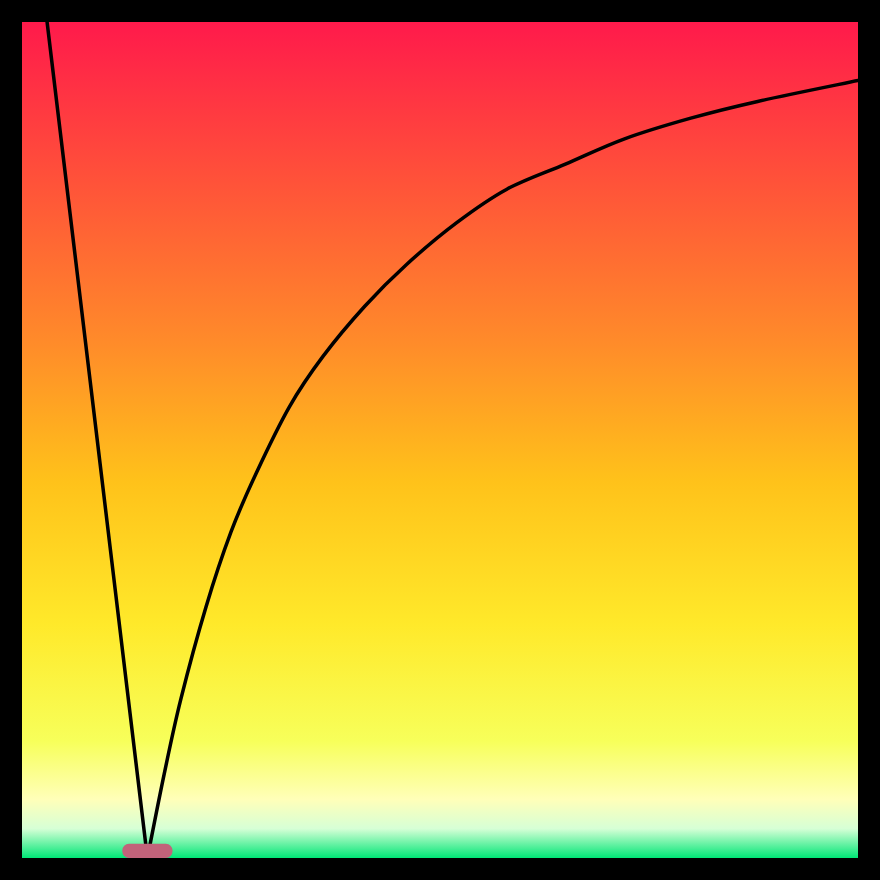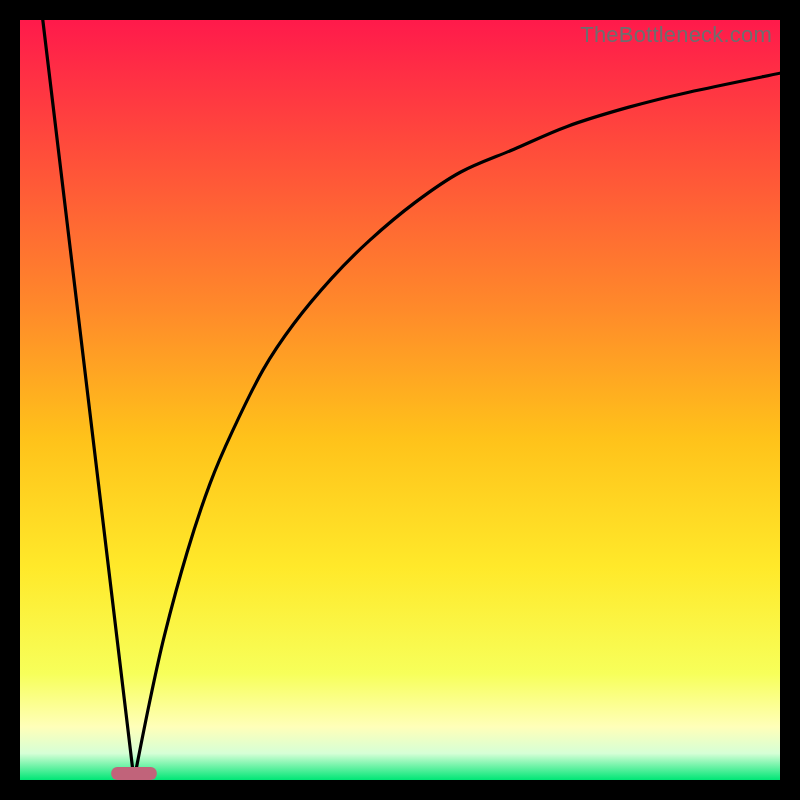--- a/index.html
+++ b/index.html
@@ -60,14 +60,13 @@
     </defs>
 
     <rect x="0" y="0" width="760" height="760" fill="url(#bg-grad)"></rect>
 
     <path id="left-branch" fill="none" stroke="#000" stroke-width="3.2" stroke-linecap="round" d="M 22.8 0 L 114 760"></path>
     <path id="right-branch" fill="none" stroke="#000" stroke-width="3.2" stroke-linecap="round" d="M 114 760 C 116.53333333333333 747.3333333333334, 124.13333333333335 708.0666666666666, 129.20000000000002 684 C 134.26666666666668 659.9333333333334, 138.06666666666666 640.9333333333334, 144.4 615.6 C 150.73333333333335 590.2666666666667, 159.6 557.3333333333334, 167.2 532 C 174.79999999999998 506.66666666666663, 182.4 483.8666666666666, 190 463.59999999999997 C 197.6 443.3333333333333, 203.93333333333334 429.4, 212.8 410.4 C 221.66666666666669 391.4, 233.0666666666667 367.3333333333333, 243.20000000000002 349.59999999999997 C 253.33333333333334 331.8666666666666, 262.2 319.2, 273.59999999999997 304 C 284.99999999999994 288.8, 298.9333333333333 272.3333333333333, 311.59999999999997 258.4 C 324.26666666666665 244.46666666666664, 335.6666666666667 233.06666666666663, 349.6 220.39999999999998 C 363.53333333333336 207.73333333333332, 380 193.79999999999998, 395.2 182.39999999999998 C 410.4 170.99999999999997, 424.33333333333326 160.86666666666665, 440.79999999999995 152 C 457.26666666666665 143.13333333333335, 476.26666666666665 136.80000000000004, 494 129.20000000000005 C 511.73333333333335 121.60000000000004, 528.1999999999999 113.36666666666666, 547.1999999999999 106.39999999999998 C 566.1999999999999 99.4333333333333, 587.7333333333333 93.09999999999998, 608 87.39999999999998 C 628.2666666666667 81.69999999999997, 643.4666666666666 77.89999999999993, 668.8 72.19999999999993 C 694.1333333333333 66.49999999999993, 744.8 56.366666666666596, 760 53.19999999999993"></path>
 
     <rect id="marker" rx="6" ry="6" height="13" y="747" x="91.2" width="45.6" fill="#c1637a"></rect>
   </svg>
 
-  <div class="watermark">TheBottleneck.com</div>
 </div>
 
 </body></html>

